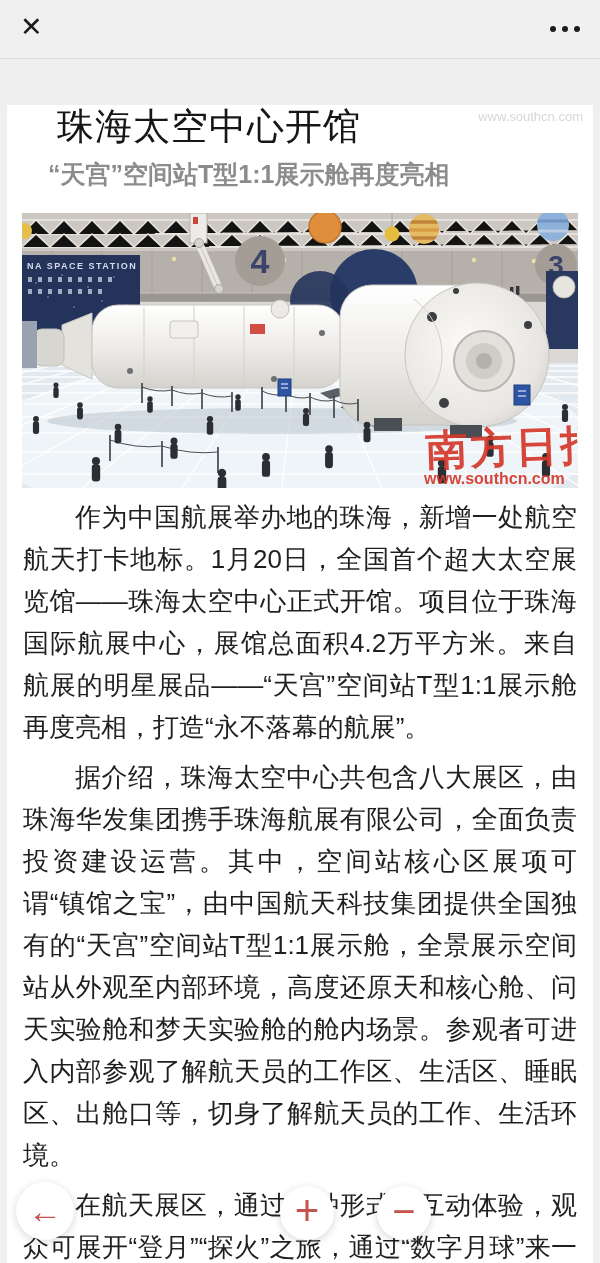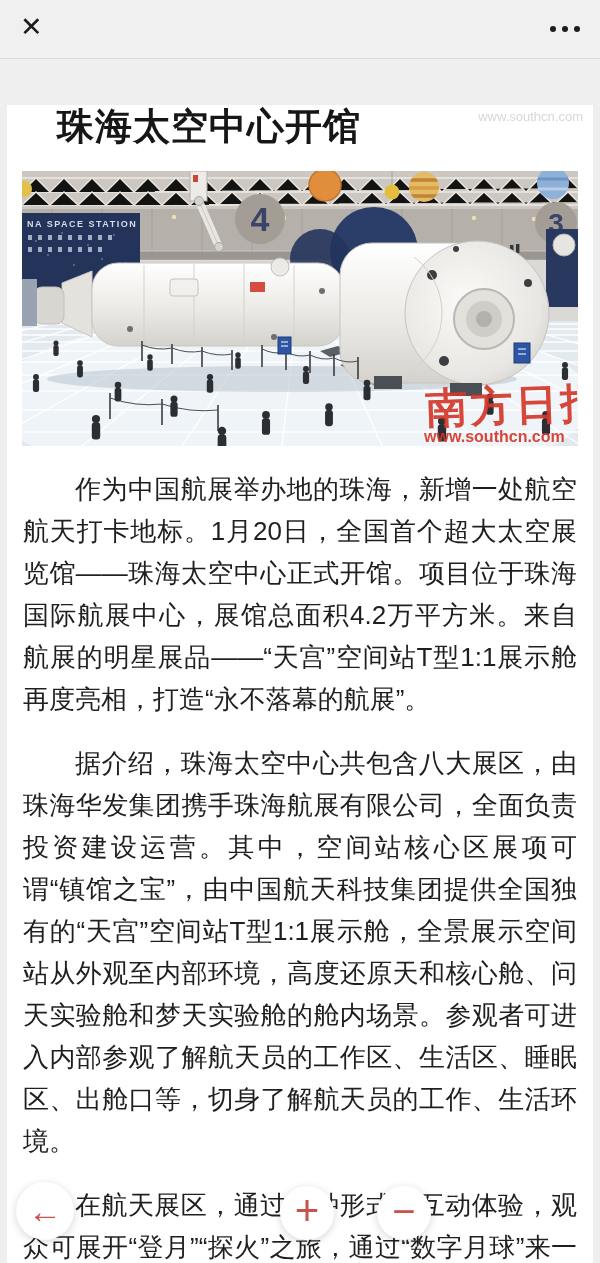--- a/index.html
+++ b/index.html
@@ -28,32 +28,32 @@
   .tb-more i{width:6px;height:6px;border-radius:50%;background:#1c1c1c;display:block;}
   
   .card{
     margin:0 7px;background:#ffffff;min-height:1204px;position:relative;
     padding-bottom:30px;
   }
   .top-watermark{
     position:absolute;top:4px;right:10px;font-size:13px;color:#d7d7d7;
   }
   .headline{
-    margin:46px 20px 0 50px;font-size:37px;font-weight:700;color:#161616;
+    margin:46px 20px 0 50px;font-size:37px;font-weight:400;color:#161616;
     letter-spacing:1px;line-height:1.2;
   }
   .subtitle{
     margin:10px 20px 0 41px;font-size:25px;font-weight:700;color:#8c8c8c;
     line-height:1.25;
   }
   .photo-wrap{margin:22px 15px 0 15px;width:556px;height:275px;overflow:hidden;background:#dfe3e8;}
   .photo-wrap svg{display:block;}
   .body-text{padding:0 16px;}
   .body-text p{
-    margin:22px 0 0 0;font-size:26px;line-height:42px;color:#1f1f1f;
+    margin:8px 0 0 0;font-size:26px;line-height:42px;color:#1f1f1f;
     text-align:justify;text-indent:2em;word-break:break-all;
   }
   
   .fab{
     position:absolute;border-radius:50%;background:#ffffff;
     box-shadow:0 2px 9px rgba(0,0,0,.16);color:#c5534e;
     display:flex;align-items:center;justify-content:center;
     z-index:20;cursor:pointer;user-select:none;
   }
   .fab-back{left:16px;top:1182px;width:58px;height:58px;font-size:34px;font-weight:600;}
@@ -69,20 +69,21 @@
       <i></i>
       <i></i>
       <i></i>
     </div>
 </div>
 
 <div class="card">
   <div class="top-watermark">www.southcn.com</div>
 
   <h1 class="headline">珠海太空中心开馆</h1>
+  <div class="subtitle">“天宫”空间站T型1:1展示舱再度亮相</div>
 
   <div class="photo-wrap">
     <svg viewBox="0 0 556 275" width="556" height="275" xmlns="http://www.w3.org/2000/svg">
       <defs>
         <linearGradient id="gStation" x1="0" y1="0" x2="0" y2="1">
           <stop offset="0" stop-color="#ffffff"></stop>
           <stop offset=".55" stop-color="#eceae6"></stop>
           <stop offset="1" stop-color="#d4d2cd"></stop>
         </linearGradient>
         <radialGradient id="gCap" cx=".42" cy=".42" r=".75">

